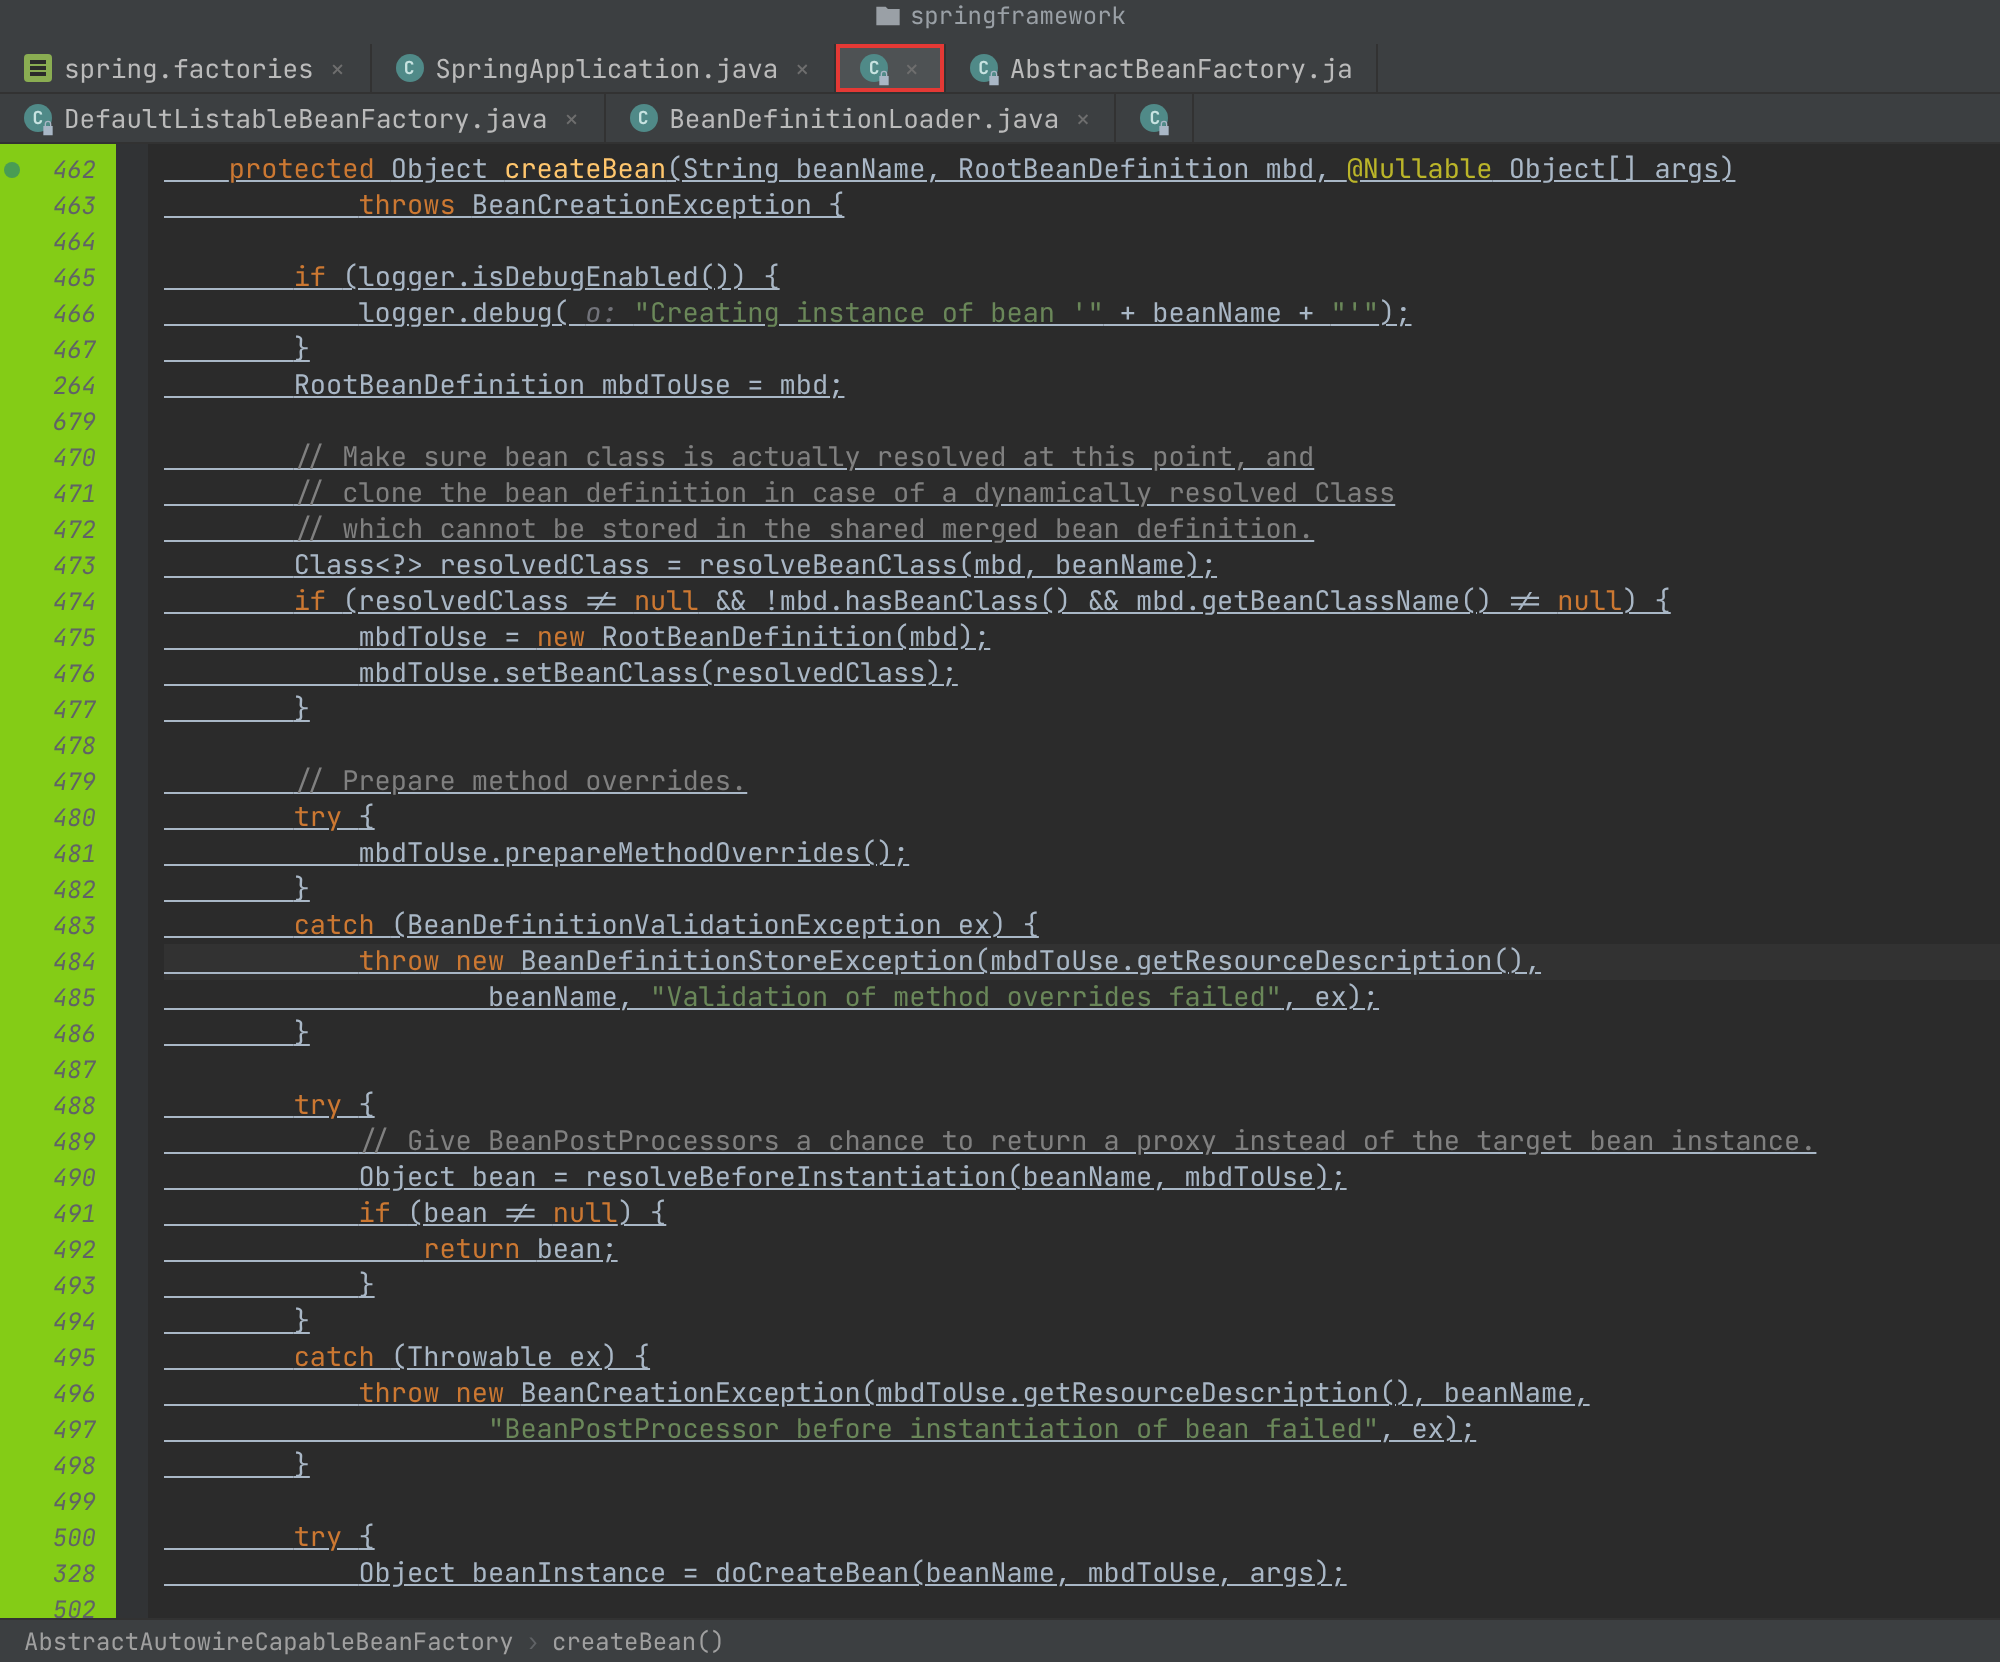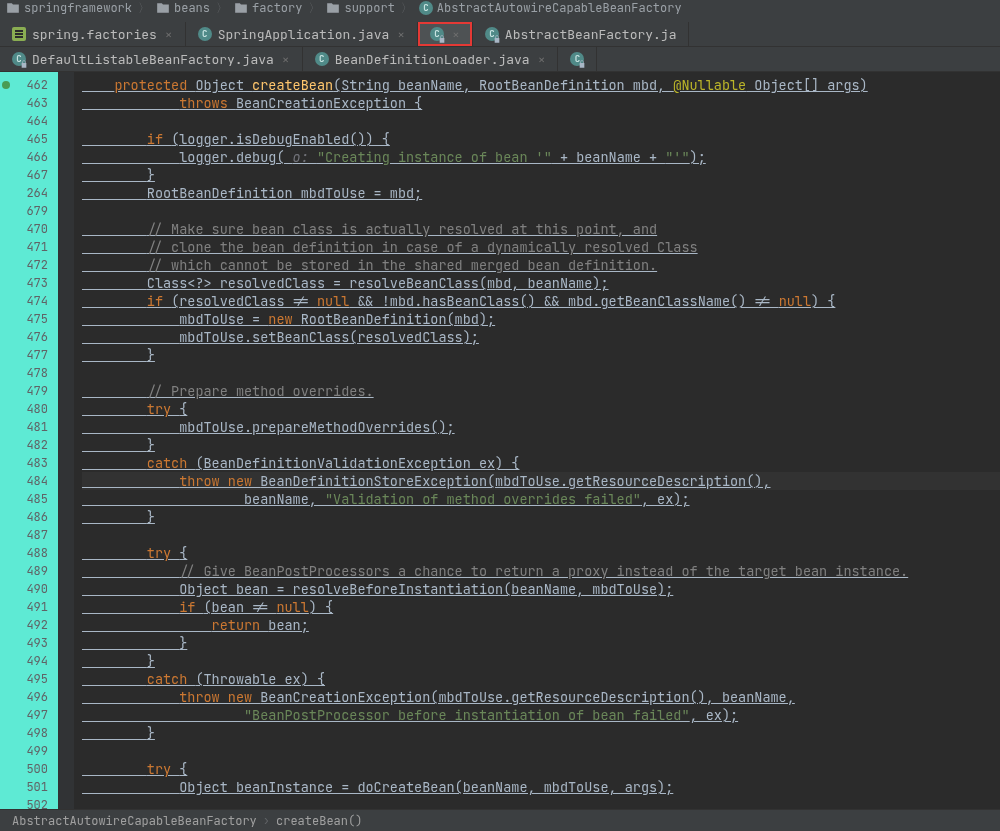--- a/index.html
+++ b/index.html
@@ -1,39 +1,39 @@
 <!DOCTYPE html>
 <html><head>
 <meta charset="utf-8">
 <style>
   * { margin:0; padding:0; box-sizing:border-box; }
   html,body { width:1000px; height:831px; overflow:hidden; background:#2b2b2b; font-family:"JetBrains Mono","Consolas","Menlo",monospace; font-size:13px; color:#a9b7c6; }
   .root { display:flex; flex-direction:column; width:100%; height:100%; }
 
   
-  .breadcrumb-bar { display:flex; align-items:flex-start; height:22px; padding:0 4px; background:#3c3f41; color:#9aa0a6; font-size:12px; gap:4px; overflow:hidden; white-space:nowrap; }
+  .breadcrumb-bar { display:flex; align-items:center; height:22px; padding:0 4px; background:#3c3f41; color:#9aa0a6; font-size:12px; gap:4px; overflow:hidden; white-space:nowrap;flex-direction:column; }
   .breadcrumb-bar .crumb { display:flex; align-items:center; gap:4px; padding:0 2px; }
   .chevron { color:#606366; }
   .folder-icon, .class-icon { display:inline-flex; align-items:center; justify-content:center; width:14px; height:14px; }
   .folder-icon svg path { fill:#9aa0a6; }
   .class-circle { width:14px; height:14px; border-radius:50%; background:#508a88; color:#c7e3e1; font-size:9px; font-weight:bold; display:flex; align-items:center; justify-content:center; line-height:1; }
 
   
   .tabrow { display:flex; align-items:stretch; height:25px; background:#3c3f41; border-bottom:1px solid #323232; overflow:hidden; }
   .tab { display:flex; align-items:center; gap:6px; padding:0 12px; color:#bbbbbb; font-size:13px; border-right:1px solid #323232; white-space:nowrap; cursor:default; }
   .tab.active { background:#4e5254; color:#ffffff; }
   .tab .close { color:#6e6e6e; font-size:13px; padding-left:2px; }
   .tab .icon { display:flex; align-items:center; }
   .factories-icon { width:14px; height:14px; background:#8aad52; border-radius:2px; position:relative; }
   .factories-icon::after { content:""; position:absolute; left:3px; top:6px; width:8px; height:2px; background:#2b2b2b; box-shadow:0 -3px 0 #2b2b2b, 0 3px 0 #2b2b2b; }
   .tab.hl { box-shadow: inset 0 0 0 2px #e53935; }
 
   
   .editor { flex:1; display:flex; overflow:hidden; background:#2b2b2b; }
-  .gutter { width:58px; background:#5eead4; color:#606366; font-size:12px; text-align:right; padding:4px 10px 0 0; user-select:none; }
+  .gutter { width:58px; background:#84cc16; color:#606366; font-size:12px; text-align:right; padding:4px 10px 0 0; user-select:none;font-style:italic; }
   .gutter .ln { height:18px; line-height:18px; position:relative; } 
   .gutter .ln .dot { position:absolute; left:-10px; top:5px; width:8px; height:8px; border-radius:50%; background:#499c54; }
   .fold-strip { width:16px; background:#313335; padding-top:4px; }
   .fold-strip .f { height:18px; display:flex; align-items:center; justify-content:center; color:#606366; font-size:10px; }
   .code { flex:1; padding:4px 0 0 8px; font-size:13.5px; line-height:18px; white-space:pre; overflow:hidden;text-decoration:underline; }
   .code .row { height:18px; }
   .code .row.hl-line { background:#323232; }
 
   
   .kw { color:#cc7832; }
@@ -203,21 +203,21 @@
         <div class="ln">491</div>
         <div class="ln">492</div>
         <div class="ln">493</div>
         <div class="ln">494</div>
         <div class="ln">495</div>
         <div class="ln">496</div>
         <div class="ln">497</div>
         <div class="ln">498</div>
         <div class="ln">499</div>
         <div class="ln">500</div>
-        <div class="ln">501</div>
+        <div class="ln">328</div>
         <div class="ln">502</div>
       </div>
     <div class="fold-strip" id="foldstrip">
         <div class="f"></div>
         <div class="f"></div>
         <div class="f"></div>
         <div class="f"></div>
         <div class="f"></div>
         <div class="f"></div>
         <div class="f"></div>

